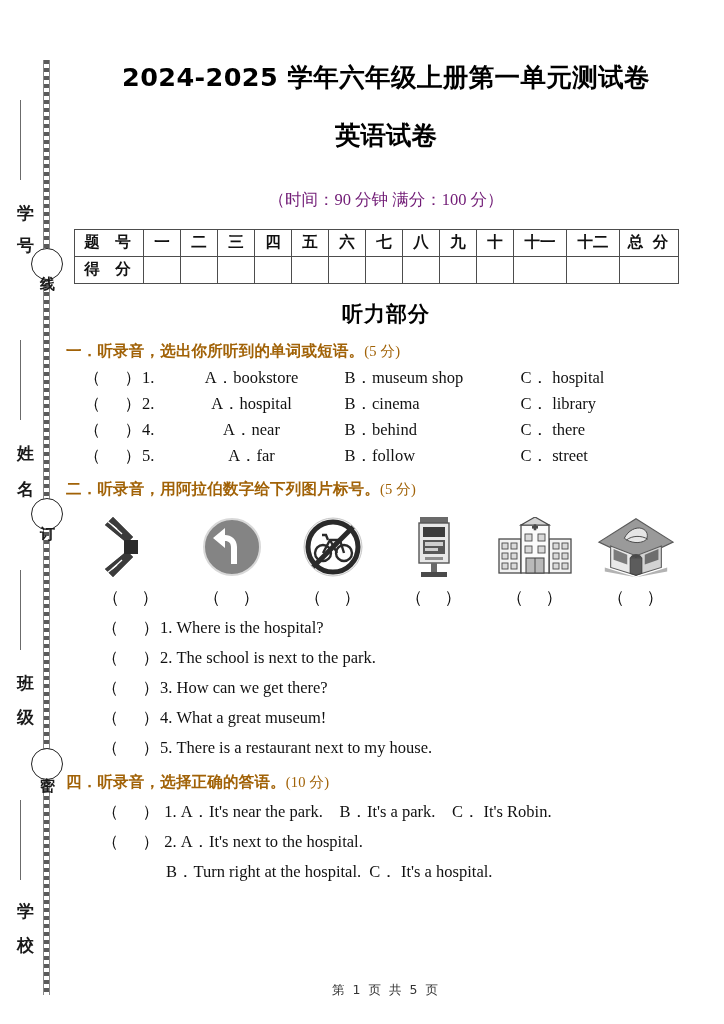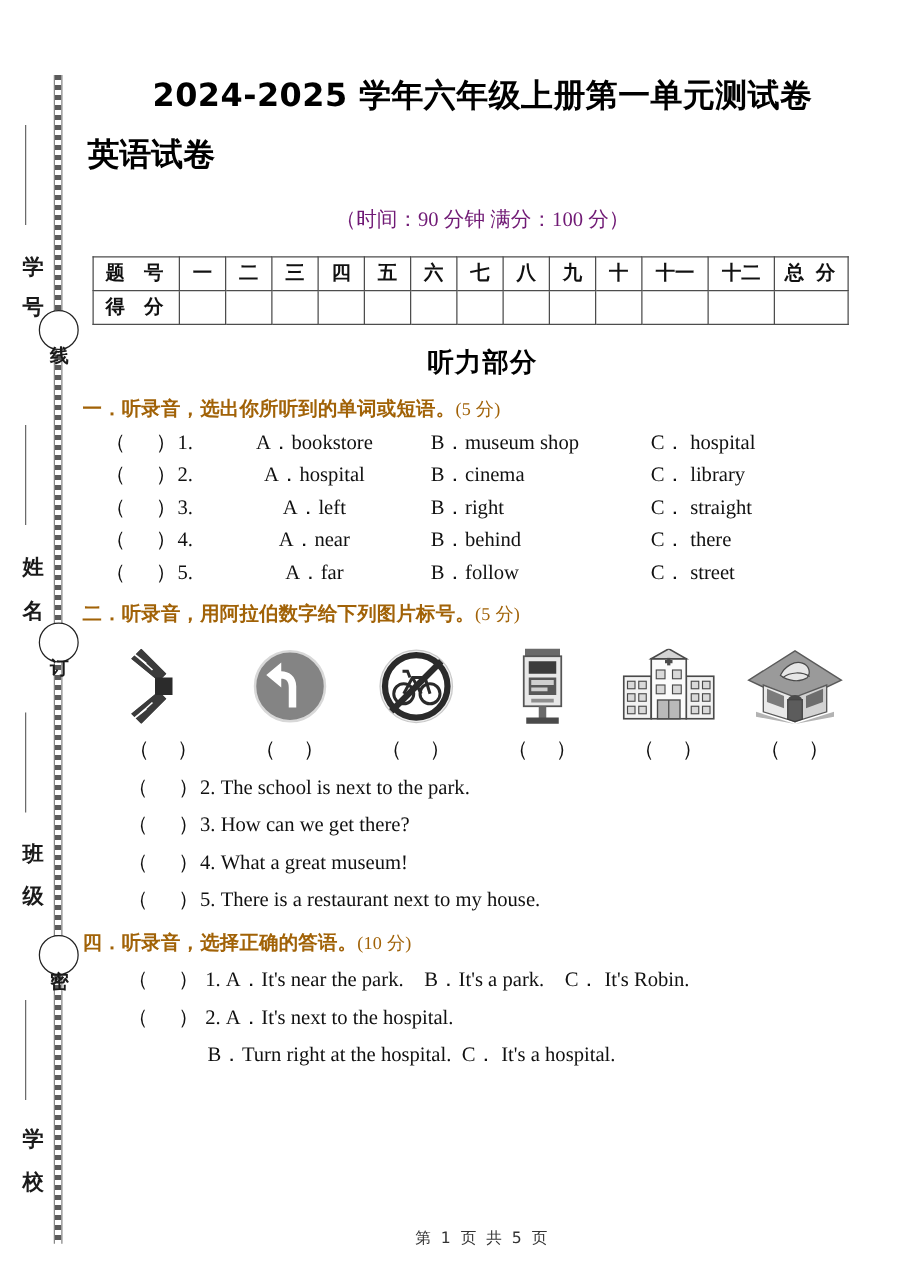--- a/index.html
+++ b/index.html
@@ -104,25 +104,25 @@
     font-family: "DejaVu Sans", sans-serif;
     font-weight: bold;
     font-size: 25.5px;
     letter-spacing: 0.4px;
     margin: 0;
     padding-top: 62px;
     line-height: 1.25;
     color: #000;
   }
   .title-sub {
-    text-align: left;
+    text-align: center;
     font-family: "DejaVu Sans", sans-serif;
     font-weight: bold;
     font-size: 25.5px;
-    margin: 4px;
+    margin: 16px;
     padding-top: 8px;
     color: #000;
   }
   .exam-meta {
     text-align: center;
     font-size: 16.5px;
     margin: 0;
     padding-top: 20px;
     color: #701a75;
   }
@@ -318,24 +318,20 @@
     <span>一．听录音，选出你所听到的单词或短语。</span><span class="pts">(5 分)</span>
   </p>
 
   <p class="opt-row">
     <span class="brk"><span>（</span><span class="gap"></span><span>）</span></span><span class="num">1.</span>
     <span class="opt-a w-a1">A．bookstore</span><span class="opt-b w-b1">B．museum shop</span><span class="opt-c">C． hospital</span>
   </p>
   <p class="opt-row">
     <span class="brk"><span>（</span><span class="gap"></span><span>）</span></span><span class="num">2.</span>
     <span class="opt-a w-a1">A．hospital</span><span class="opt-b w-b1">B．cinema</span><span class="opt-c">C． library</span>
-  </p>
-  <p class="opt-row">
-    <span class="brk"><span>（</span><span class="gap"></span><span>）</span></span><span class="num">3.</span>
-    <span class="opt-a w-a1">A．left</span><span class="opt-b w-b1">B．right</span><span class="opt-c">C． straight</span>
   </p>
   <p class="opt-row">
     <span class="brk"><span>（</span><span class="gap"></span><span>）</span></span><span class="num">4.</span>
     <span class="opt-a w-a1">A．near</span><span class="opt-b w-b1">B．behind</span><span class="opt-c">C． there</span>
   </p>
   <p class="opt-row">
     <span class="brk"><span>（</span><span class="gap"></span><span>）</span></span><span class="num">5.</span>
     <span class="opt-a w-a1">A．far</span><span class="opt-b w-b1">B．follow</span><span class="opt-c">C． street</span>
   </p>
 
@@ -482,20 +478,24 @@
       </div>
       <div class="pic-brk">
         <span>（</span><span class="gap"></span><span>）</span>
       </div>
     </div>
 
   </div>
 
 
   <p class="sent-row">
+    <span class="brk"><span>（</span><span class="gap"></span><span>）</span></span><span class="num">1.</span>
+    <span>Where is the hospital?</span>
+  </p>
+  <p class="sent-row">
     <span class="brk"><span>（</span><span class="gap"></span><span>）</span></span><span class="num">2.</span>
     <span>The school is next to the park.</span>
   </p>
   <p class="sent-row">
     <span class="brk"><span>（</span><span class="gap"></span><span>）</span></span><span class="num">3.</span>
     <span>How can we get there?</span>
   </p>
   <p class="sent-row">
     <span class="brk"><span>（</span><span class="gap"></span><span>）</span></span><span class="num">4.</span>
     <span>What a great museum!</span>

